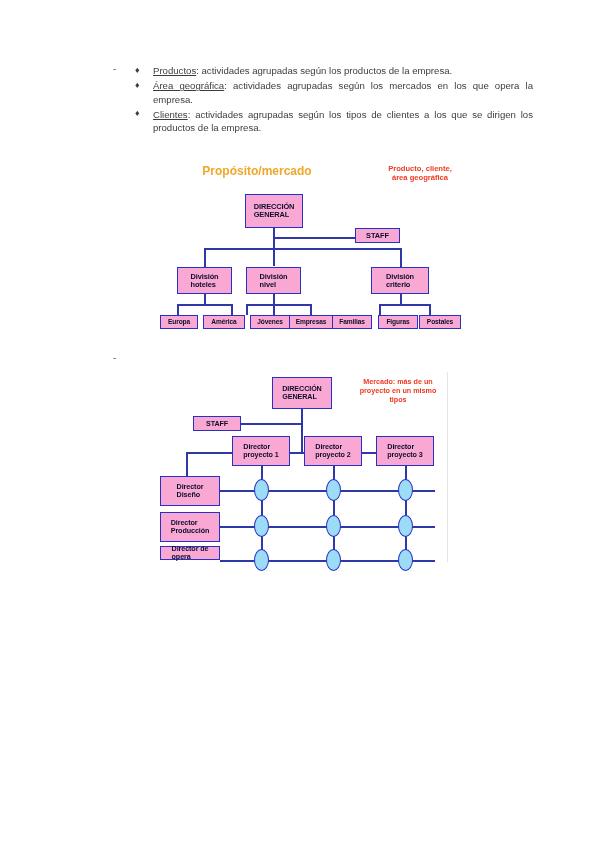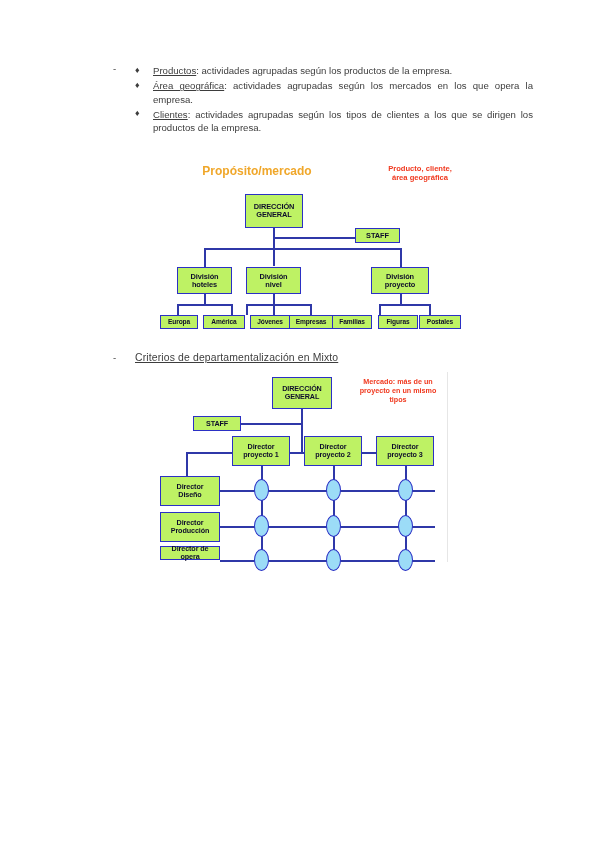--- a/index.html
+++ b/index.html
@@ -66,28 +66,28 @@
     font-size: 9.6px;
   }
 
   
   .diagram {
     position: absolute;
   }
   .box {
     position: absolute;
     box-sizing: border-box;
-    background: #bef264;
+    background: #f9a8d4;
     border: 1.4px solid #2b30c4;
     color: #0d0d2b;
     font-weight: bold;
     display: flex;
     align-items: center;
     justify-content: center;
-    text-align: center;
+    text-align: left;
     line-height: 1.08;
     letter-spacing: -0.1px;
   }
   .ln {
     position: absolute;
     background: #2f38a8;
   }
   .lnh { height: 1.5px; }
   .lnv { width: 1.5px; }
 
@@ -194,21 +194,21 @@
   </div>
   <div class="box" style="left:91px; top:103px; width:55px; height:27px;">
     <div>
       <span>División</span><br>
       <span>nivel</span>
     </div>
   </div>
   <div class="box" style="left:216px; top:103px; width:58px; height:27px;">
     <div>
       <span>División</span><br>
-      <span>proyecto</span>
+      <span>criterio</span>
     </div>
   </div>
 
   <div class="ln lnv" style="left:49px; top:130px; height:10px;"></div>
   <div class="ln lnh" style="left:22px; top:140px; width:55px;"></div>
   <div class="ln lnv" style="left:22px; top:140px; height:11px;"></div>
   <div class="ln lnv" style="left:76px; top:140px; height:11px;"></div>
 
   <div class="ln lnv" style="left:118px; top:130px; height:21px;"></div>
   <div class="ln lnh" style="left:91px;  top:140px; width:65px;"></div>
@@ -242,21 +242,20 @@
     </div>
   <div class="box lvl3" style="left:264px; top:151px; width:42px; height:14px;">
       <span>Postales</span>
     </div>
 
 </div>
 
 <div class="mixto-block">
   <div class="lvl1">
     <span class="dash">-</span>
-    <span class="head">Criterios de departamentalización en Mixto</span>
   </div>
 </div>
 
 <div class="diagram" id="diagram-mixed">
 
   <div class="frame-edge" style="left:287px;"></div>
 
   <div class="cap" style="left:188px; top:5px; width:100px; font-size:7.2px; color:#f0391f;">
     <span>Mercado: más de un</span><br>
     <span>proyecto en un mismo</span><br>

